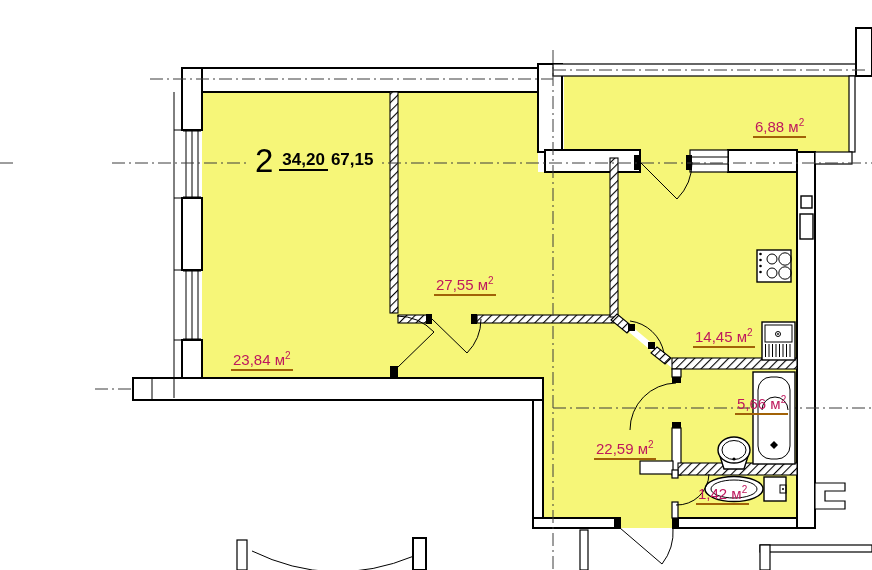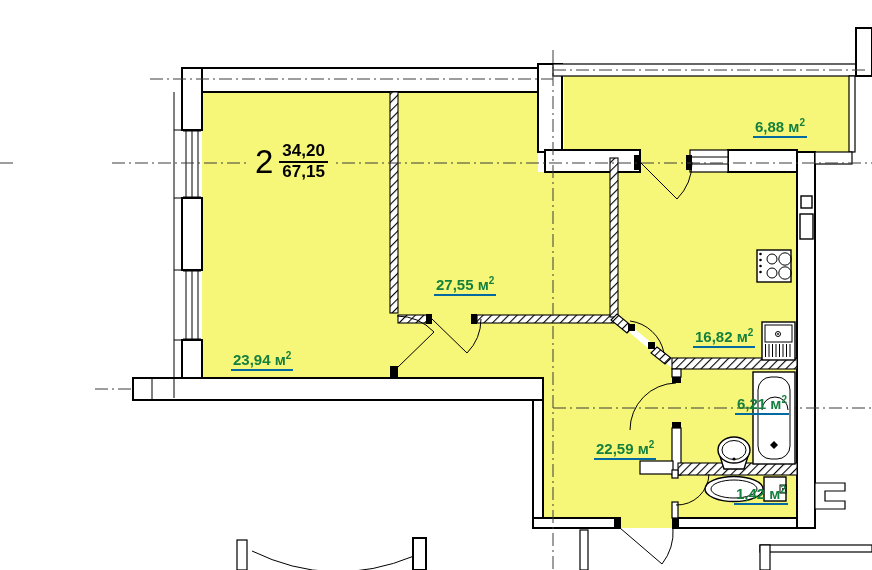--- a/index.html
+++ b/index.html
@@ -12,30 +12,30 @@
   .wx{fill:#ffffff;stroke:var(--line-color);stroke-width:2;}
   .wthin{fill:#ffffff;stroke:var(--line-color);stroke-width:1.2;}
   .hatch{fill:url(#hp);stroke:var(--line-color);stroke-width:1.1;}
   .blk{fill:var(--line-color);stroke:none;}
   .fix{fill:#ffffff;stroke:var(--line-color);stroke-width:1.4;}
   .fx1{fill:none;stroke:var(--line-color);stroke-width:1;}
   .thinln{fill:none;stroke:var(--line-color);stroke-width:1;}
   .cl{fill:none;stroke:var(--centerline-color);stroke-width:1;stroke-dasharray:13 4 2 4;}
   .arc{fill:none;stroke:var(--line-color);stroke-width:1;}
   .arealabel{
-    position:absolute;z-index:2;font-weight:bold;font-size:15px;color:#15803d;
-    border-bottom:2px solid #0369a1;padding:0 2px 1px 2px;line-height:1.05;white-space:nowrap;
+    position:absolute;z-index:2;font-weight:normal;font-size:15px;color:#be185d;
+    border-bottom:2px solid #a16207;padding:0 2px 1px 2px;line-height:1.05;white-space:nowrap;
   }
   .arealabel .sup{font-size:10px;vertical-align:super;line-height:0;}
   .mainlabel{
     position:absolute;z-index:2;left:250px;top:142px;display:flex;align-items:center;
     background:var(--room-fill);padding:0 5px;color:#000;
   }
   .apt-num{font-size:33px;font-weight:normal;margin-right:6px;}
-  .fraction{display:inline-flex;flex-direction:column;text-align:center;font-size:17px;font-weight:bold;line-height:1.1;}
+  .fraction{display:inline-flex;text-align:center;font-size:17px;font-weight:bold;line-height:1.1;}
   .fraction .num{border-bottom:2px solid #000;padding:0 3px;}
   .fraction .den{padding:0 3px;}
 </style>
 </head>
 <body>
 
 <div id="plan">
 <svg width="872" height="570" viewBox="0 0 872 570">
   <defs>
     <pattern id="hp" width="6" height="6" patternUnits="userSpaceOnUse" patternTransform="rotate(45)">
@@ -218,20 +218,20 @@
 </svg>
 
   <div class="mainlabel">
     <span class="apt-num">2</span>
     <span class="fraction">
       <span class="num">34,20</span>
       <span class="den">67,15</span>
     </span>
   </div>
 
-  <div class="arealabel" style="left:231px;top:352px"><span>23,94 м</span><span class="sup">2</span></div>
+  <div class="arealabel" style="left:231px;top:352px"><span>23,84 м</span><span class="sup">2</span></div>
   <div class="arealabel" style="left:434px;top:277px"><span>27,55 м</span><span class="sup">2</span></div>
   <div class="arealabel" style="left:753px;top:119px"><span>6,88 м</span><span class="sup">2</span></div>
-  <div class="arealabel" style="left:693px;top:329px"><span>16,82 м</span><span class="sup">2</span></div>
-  <div class="arealabel" style="left:735px;top:396px"><span>6,21 м</span><span class="sup">2</span></div>
+  <div class="arealabel" style="left:693px;top:329px"><span>14,45 м</span><span class="sup">2</span></div>
+  <div class="arealabel" style="left:735px;top:396px"><span>5,66 м</span><span class="sup">2</span></div>
   <div class="arealabel" style="left:594px;top:441px"><span>22,59 м</span><span class="sup">2</span></div>
-  <div class="arealabel" style="left:734px;top:486px"><span>1,42 м</span><span class="sup">2</span></div>
+  <div class="arealabel" style="left:696px;top:486px"><span>1,42 м</span><span class="sup">2</span></div>
 </div>
 
 </body></html>

